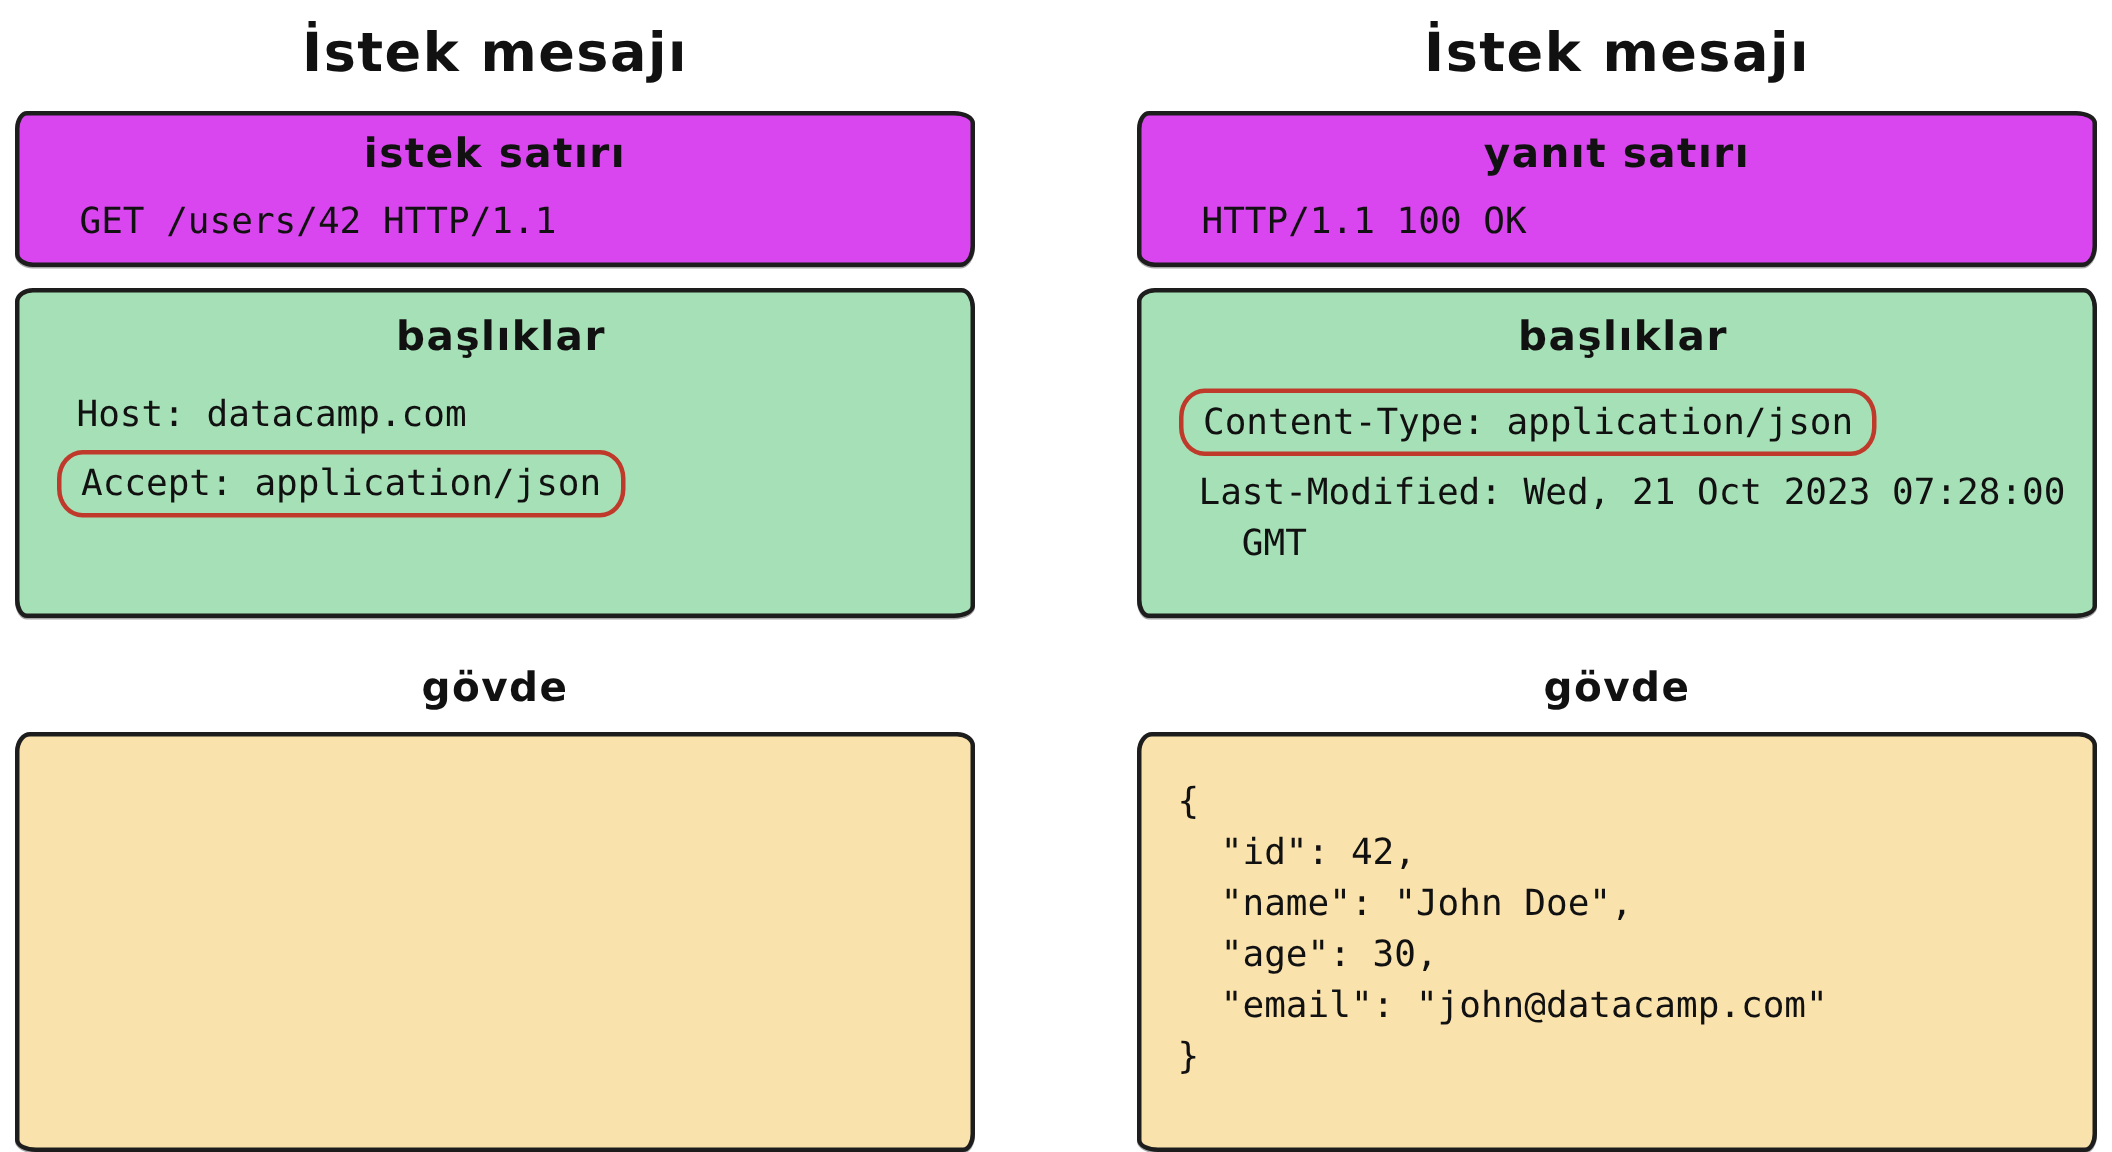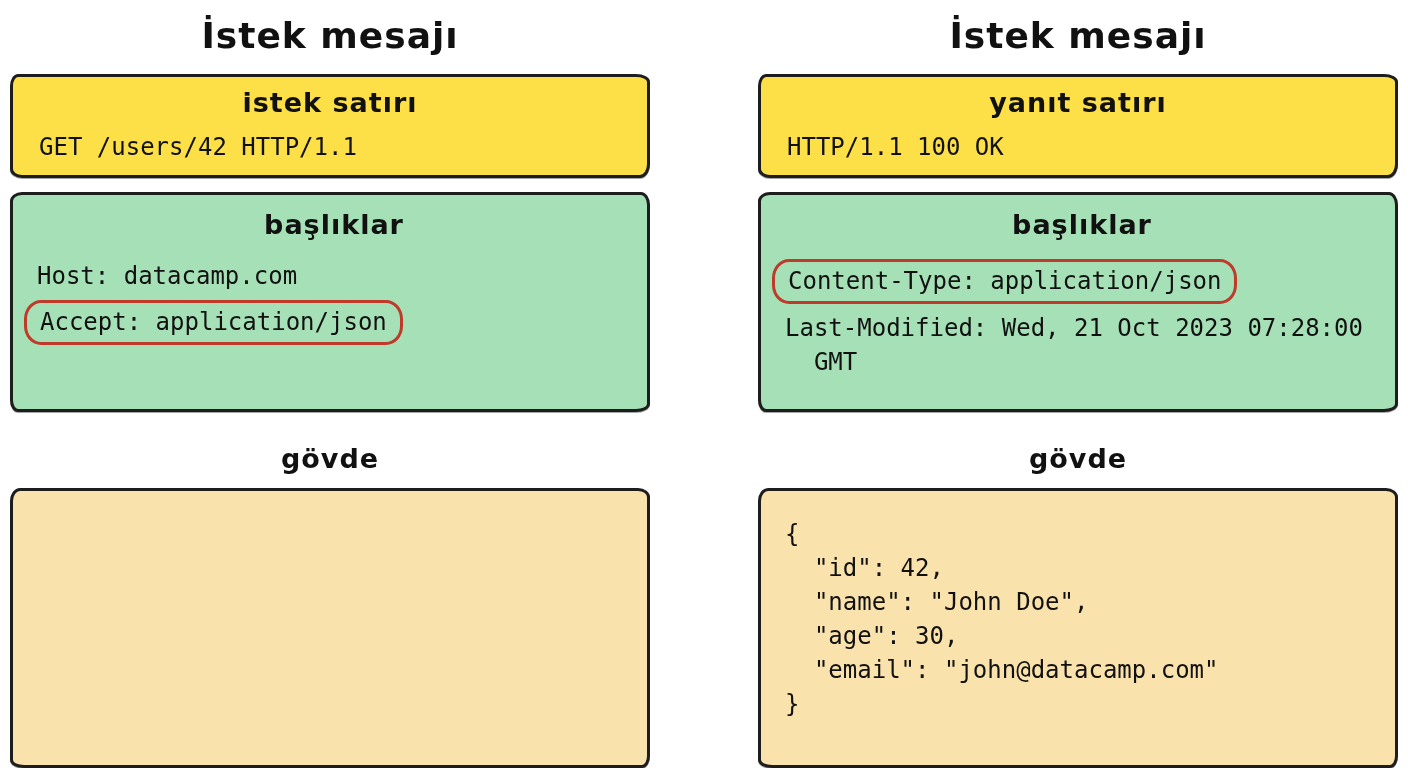--- a/index.html
+++ b/index.html
@@ -40,21 +40,21 @@
 
   .box {
     width: 640px;
     border: 3px solid #1d1d1d;
     border-radius: 8px 14px 10px 12px / 12px 8px 14px 9px;
     box-shadow: 0 1px 0 rgba(0,0,0,0.35);
   }
 
   .box.blue {
     height: 104px;
-    background: #fde047;
+    background: #d946ef;
     padding-top: 6px;
   }
 
   .box.green {
     margin-top: 14px;
     height: 220px;
     background: #a6e0b6;
     padding: 10px 16px 0 24px;
     border-radius: 12px 9px 14px 8px / 9px 13px 8px 12px;
   }
@@ -74,27 +74,28 @@
     letter-spacing: 1px;
     color: #111111;
     height: 40px;
     line-height: 40px;
   }
 
   .mono-line {
     font-family: "DejaVu Sans Mono", monospace;
     font-size: 24px;
     color: #111111;
-    padding-left: 26px;
+    padding-left: 40px;
     margin-top: 8px;
     line-height: 32px;
   }
 
   .headers-list {
     margin-top: 14px;
+    margin-left: 14px;
   }
 
   .header-line {
     font-family: "DejaVu Sans Mono", monospace;
     font-size: 24px;
     color: #111111;
     line-height: 34px;
     margin-bottom: 7px;
     padding-left: 2ch;
     text-indent: -2ch;

